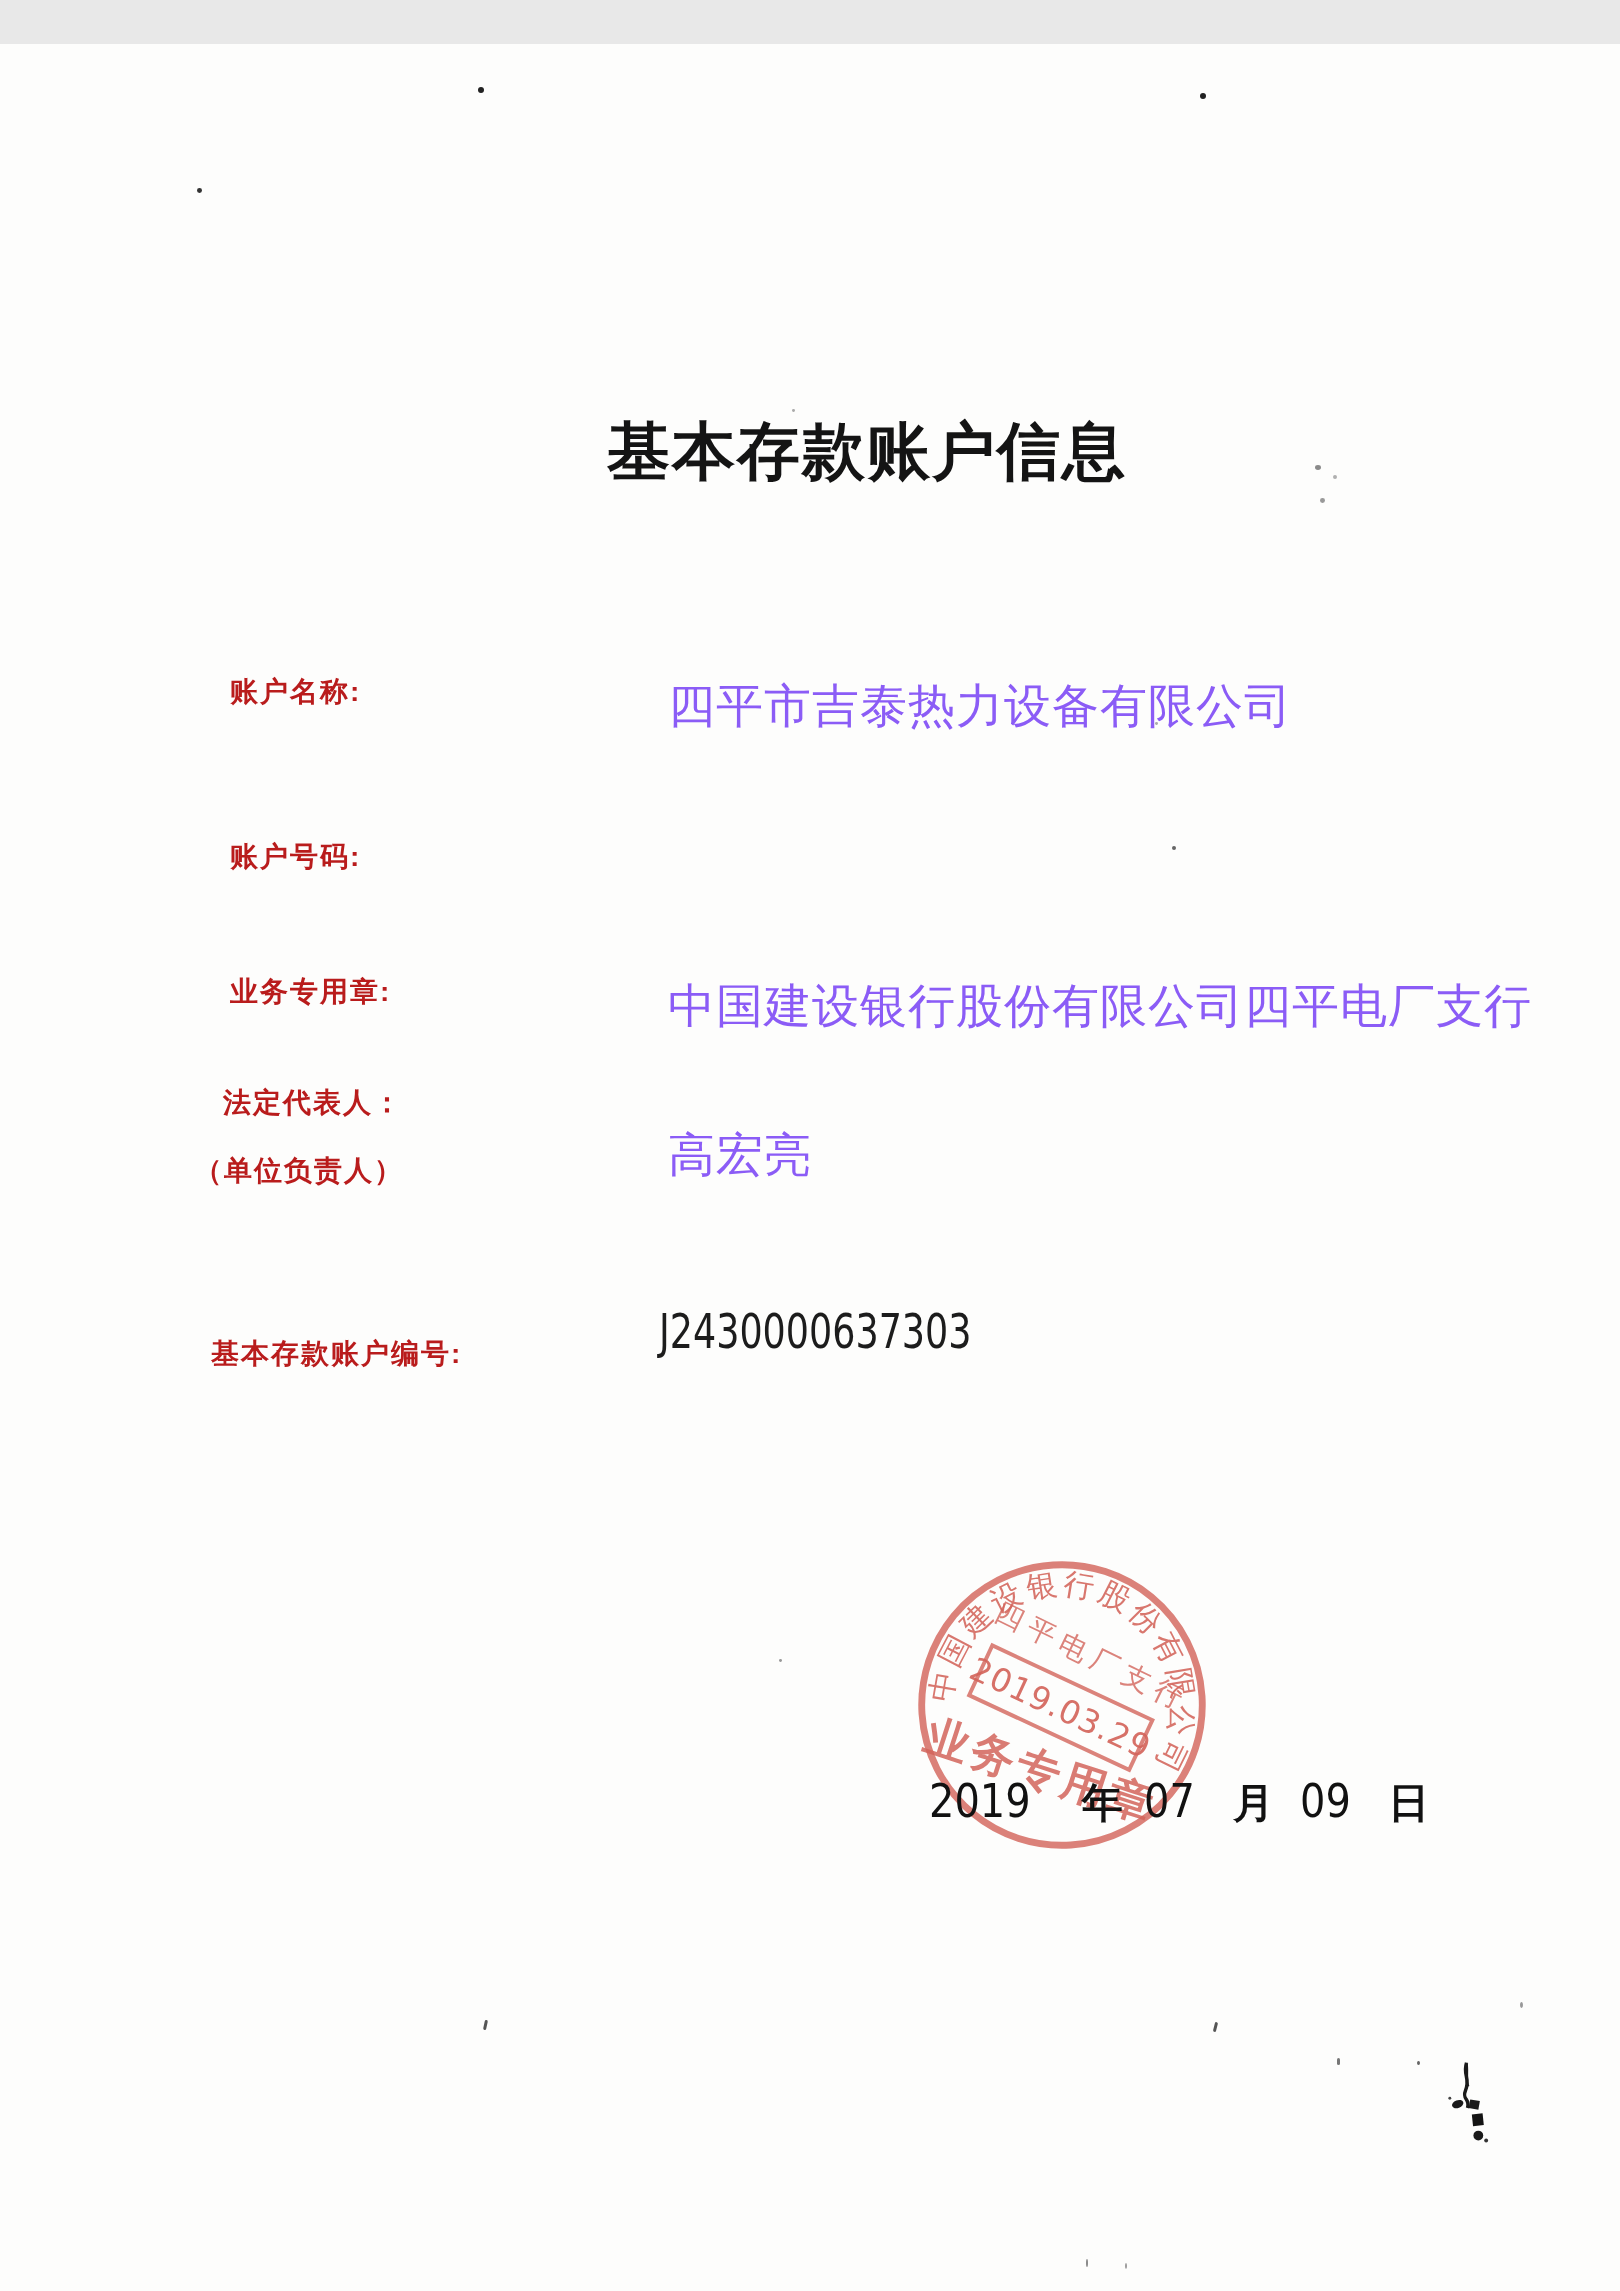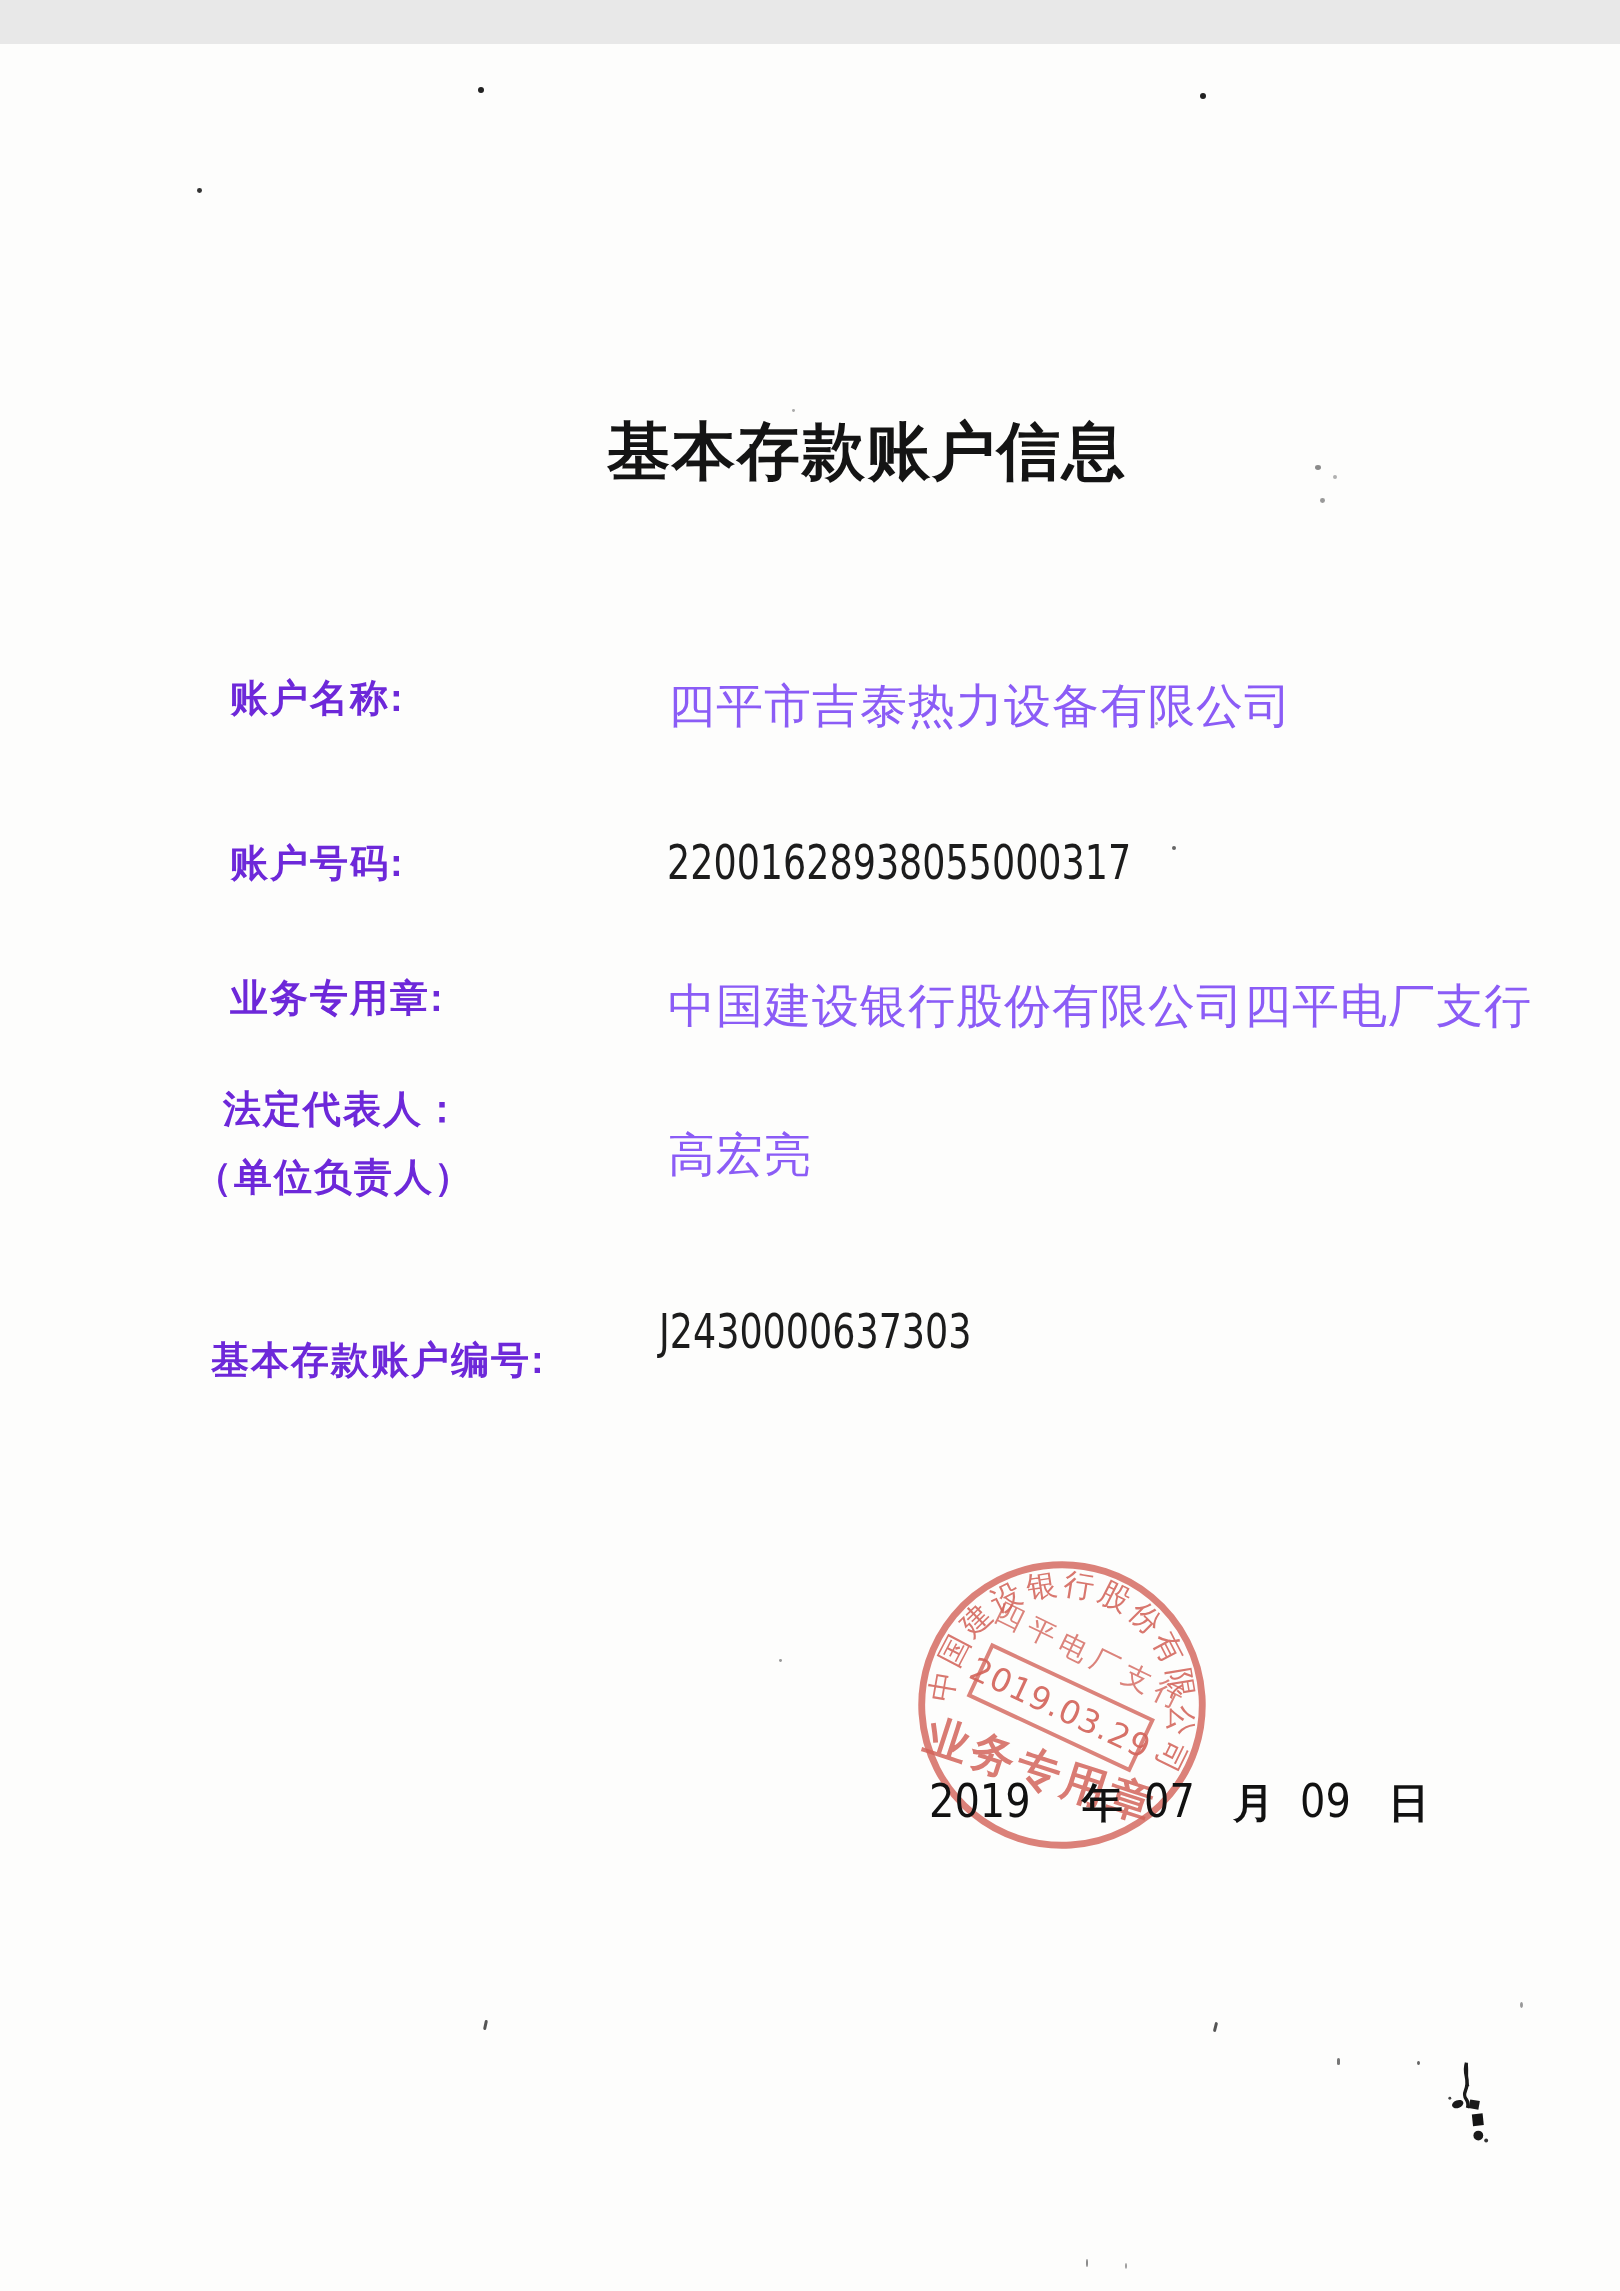--- a/index.html
+++ b/index.html
@@ -16,23 +16,23 @@
   .doc-title{
     font-family:"Liberation Serif","DejaVu Serif",serif;
     font-weight:700;
     font-size:63px;
     letter-spacing:2px;
     color:#141414;
     white-space:nowrap;
   }
   .field-label{
     font-weight:700;
-    font-size:38px;
+    font-size:28px;
     letter-spacing:2px;
-    color:#6d28d9;
+    color:#b91c1c;
     white-space:nowrap;
   }
   .field-value{
     font-size:47px;
     letter-spacing:1px;
     color:#8b5cf6;
     white-space:nowrap;
   }
   .num{
     display:inline-block;
@@ -75,21 +75,20 @@
 <body>
 
 <div class="page">
 
   <div class="abs doc-title" style="left:607px;top:365px;">基本存款账户信息</div>
 
   <div class="abs field-label" style="left:230px;top:629px;">账户名称:</div>
   <div class="abs field-value" style="left:668px;top:631px;">四平市吉泰热力设备有限公司</div>
 
   <div class="abs field-label" style="left:230px;top:794px;">账户号码:</div>
-  <div class="abs" style="left:667px;top:790px;"><span class="num">22001628938055000317</span></div>
 
   <div class="abs field-label" style="left:230px;top:929px;">业务专用章:</div>
   <div class="abs field-value" style="left:668px;top:931px;">中国建设银行股份有限公司四平电厂支行</div>
 
   <div class="abs field-label" style="left:223px;top:1040px;">法定代表人：</div>
   <div class="abs field-label" style="left:194px;top:1108px;">（单位负责人）</div>
   <div class="abs field-value" style="left:668px;top:1080px;">高宏亮</div>
 
   <div class="abs field-label" style="left:211px;top:1291px;">基本存款账户编号:</div>
   <div class="abs" style="left:659px;top:1259px;"><span class="num">J2430000637303</span></div>

